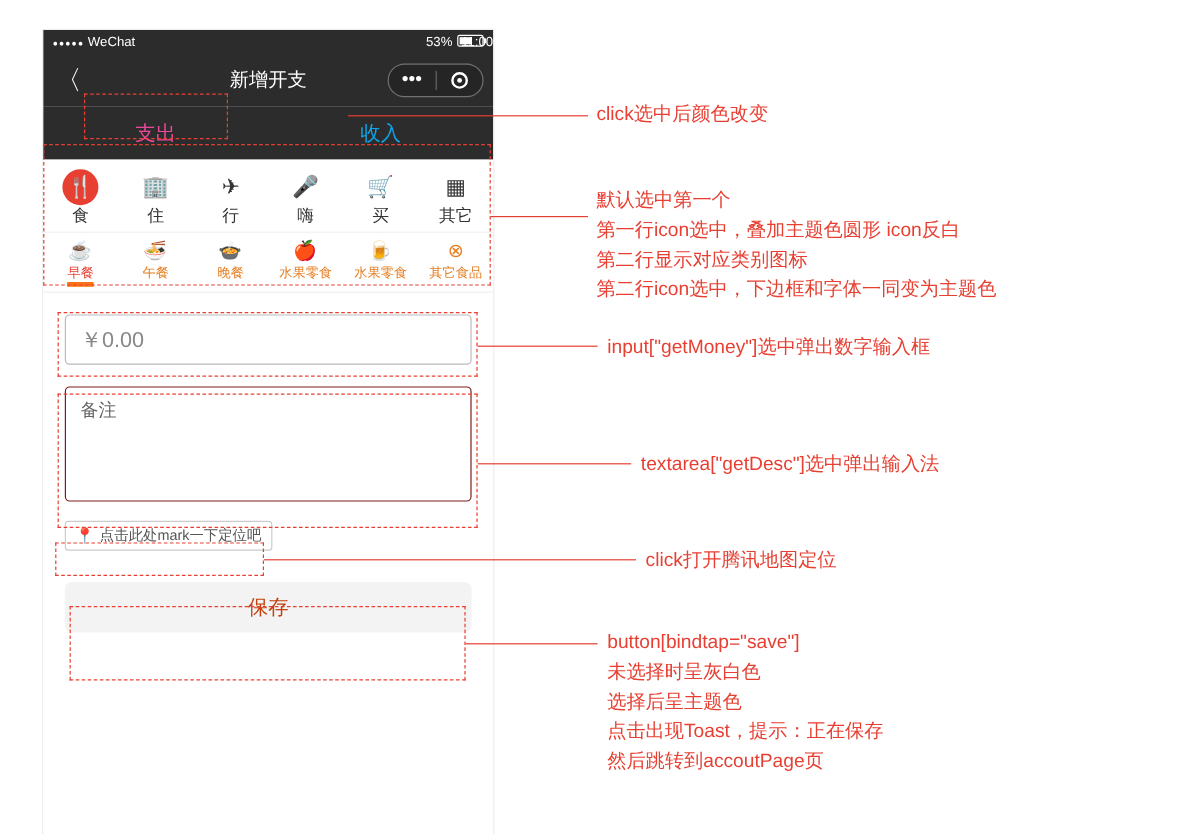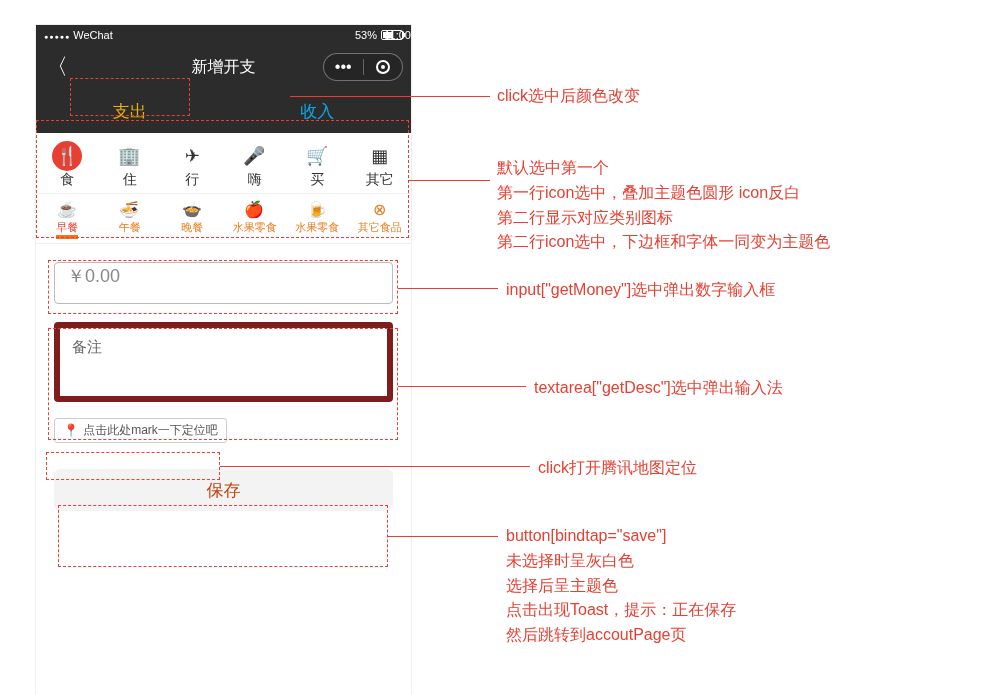--- a/index.html
+++ b/index.html
@@ -26,21 +26,21 @@
     height: 20px;
     background: #2c2c2c;
     color: #fff;
     font-size: 11px;
     display: flex;
     align-items: center;
     padding: 0 8px;
     justify-content: space-between;
   }
   .status .mid { position: absolute; left: 0; right: 0; text-align: right; }
-  .status .right { display: flex; align-items: center; gap: 4px; }
+  .status .right { display: flex; align-items: flex-start; gap: 4px; }
   .battery {
     width: 22px; height: 10px; border: 1px solid #fff; border-radius: 2px; position: relative;
   }
   .battery::after { content:""; position:absolute; right:-3px; top:2px; width:2px; height:4px; background:#fff; }
   .battery .fill { position:absolute; left:1px; top:1px; bottom:1px; width:50%; background:#fff; }
   .dots::before { content: "●●●●●"; letter-spacing: 1px; font-size: 7px; }
 
   
   .nav {
     height: 44px;
@@ -77,21 +77,21 @@
     display: flex;
   }
   .seg .tab {
     flex: 1;
     color: #0ea5e9;
     display: flex;
     align-items: center;
     justify-content: center;
     font-size: 17px;
   }
-  .seg .tab.active { color: #eab308; }
+  .seg .tab.active { color: #ec4899; }
 
   
   .cats {
     background:#fff;
     border-bottom:1px solid #eee;
   }
   .cat-row { display:flex; }
   .cat-row.r1 .cell {
     flex:1; display:flex; flex-direction:column; align-items:center;
     padding:8px 0 4px; font-size:14px; color:#333;
@@ -112,27 +112,27 @@
     width:22px; height:22px; display:flex; align-items:center; justify-content:center;
     font-size:16px; color:#e67e22;
   }
   .cat-row.r2 .cell.active { color:#e74033; }
   .cat-row.r2 .cell.active .lbl { border-bottom:4px solid #f97316; }
 
   
   .form { padding: 18px; }
   .money {
     border:1px solid #bbb; border-radius:4px; height:42px;
-    display:flex; padding:1px 12px; color:#888; font-size:18px;
+    display:flex; align-items:center; padding:11px 12px; color:#888; font-size:18px;
     background:#fff;
   }
   .desc {
     margin-top:18px;
-    border:6px solid #7f1d1d; border-radius:4px;
-    height:80px; padding:10px 12px; color:#666; font-size:15px;
+    border:1px solid #7f1d1d; border-radius:4px;
+    height:96px; padding:10px 12px; color:#666; font-size:15px;
   }
   .loc {
     margin: 16px 0 0 0;
     display:inline-flex; align-items:center; gap:4px;
     border:1px solid #ccc; border-radius:3px;
     padding:3px 8px; font-size:12px; color:#555;
   }
   .loc .pin { color:#e74033; font-size:13px;}
   .save {
     margin-top:26px;

